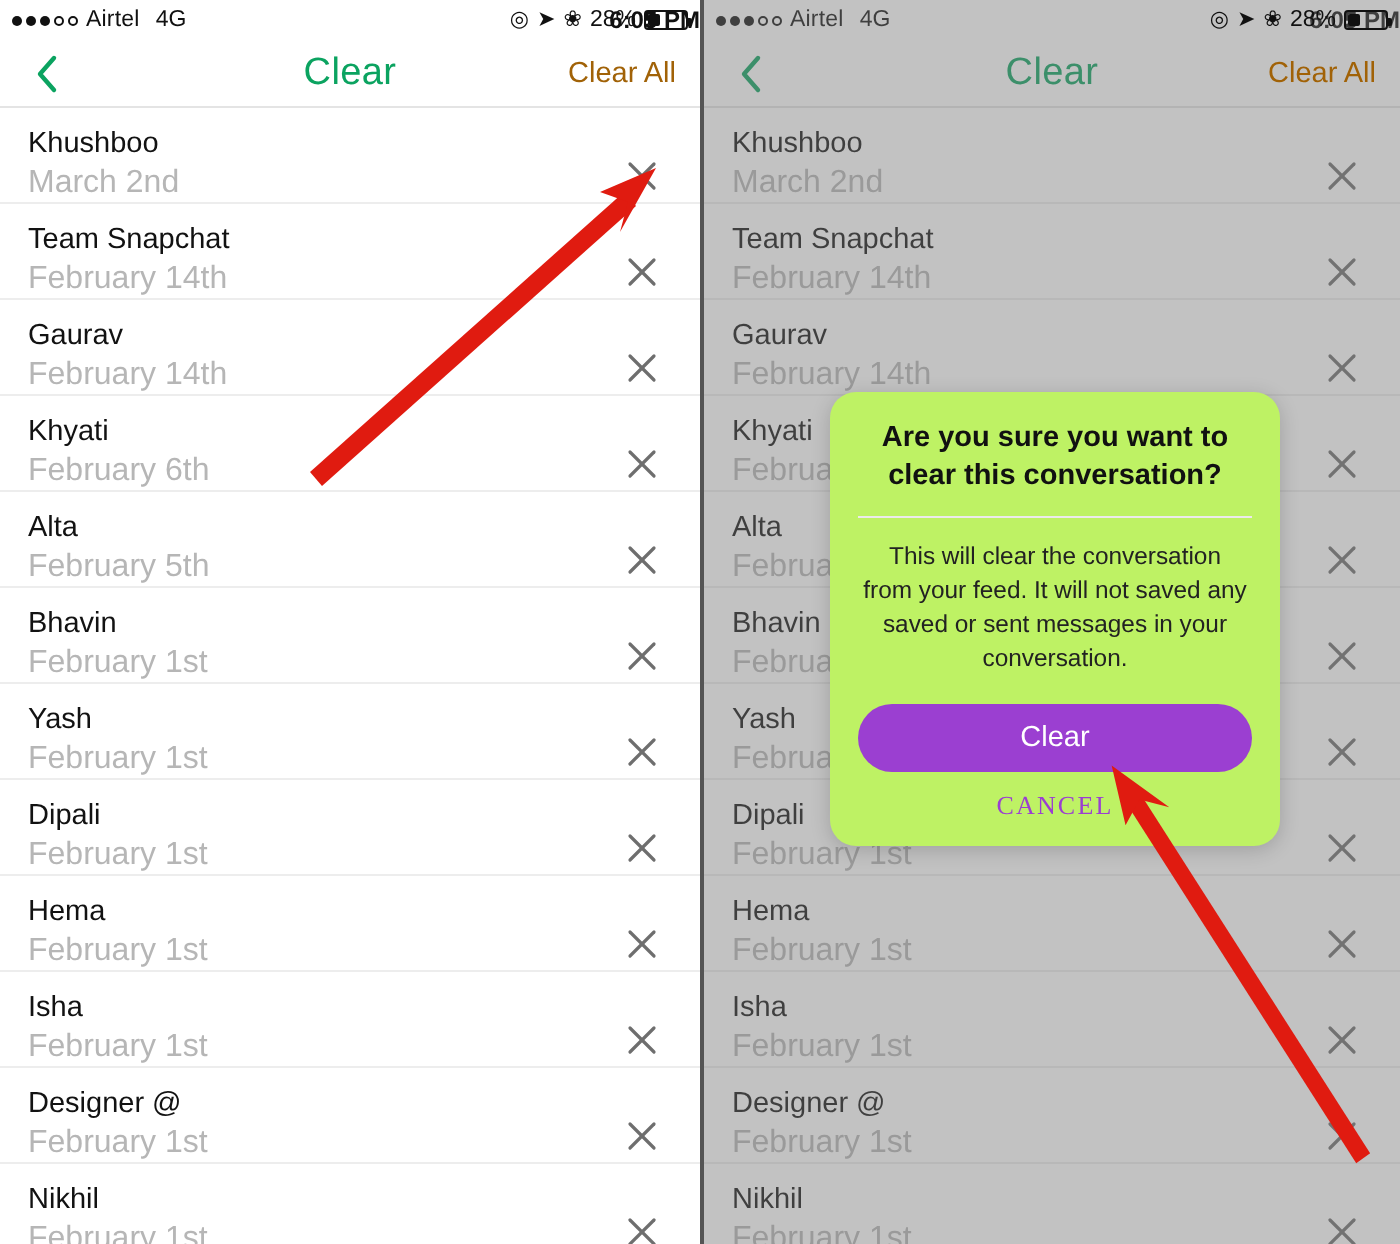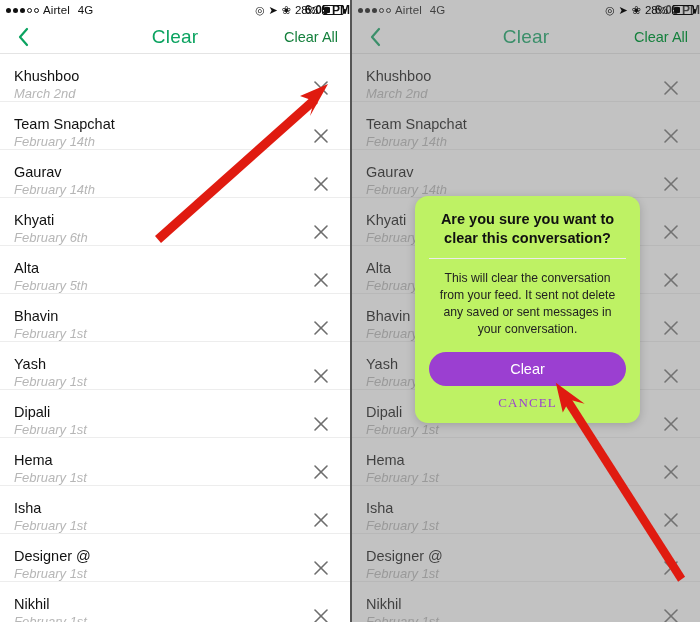--- a/index.html
+++ b/index.html
@@ -61,34 +61,34 @@
   .back-chevron {
     width:22px; height:22px; display:flex; align-items:center;
     justify-content:center; cursor:pointer;
   }
   .nav-title {
     position:absolute; left:0; right:0; text-align:center;
     font-size:19px; color:#0ba360; pointer-events:none;
     letter-spacing:.2px;
   }
   .clear-all {
-    margin-left:auto; font-size:14.5px; color:#15803d;
+    margin-left:auto; font-size:14.5px; color:#a16207;
     cursor:pointer; position:relative; z-index:2;
   }
 
   
   .list { background:#fff; }
   .row {
     height:48px; display:flex; align-items:flex-end;
     padding:0 16px 0 14px;
     border-bottom:1px solid #ededed;
   }
   .row-text { display:flex; flex-direction:column; justify-content:center; gap:2px; }
   .row-name { font-size:14.5px; color:#121212; line-height:1.1; }
-  .row-date { font-size:13px; color:#b6b6b6; line-height:1.1;font-style:italic; }
+  .row-date { font-size:16px; color:#b6b6b6; line-height:1.1; }
   .row-x {
     margin-left:auto; width:26px; height:26px;
     display:flex; align-items:center; justify-content:center;
     cursor:pointer;
   }
 
   
   .dim {
     position:absolute; inset:0; background:rgba(120,120,120,.45);
     pointer-events:none;
@@ -501,21 +501,21 @@
               <line x1="14" y1="2" x2="2" y2="14" stroke="#6e6e6e" stroke-width="1.6" stroke-linecap="round"></line>
             </svg>
           </div>
         </div>
       </div>
 
     <div class="dim"></div>
 
     <div class="dialog">
       <div class="dlg-title">Are you sure you want to clear this conversation?</div>
-      <div class="dlg-body">This will clear the conversation from your feed. It sent not delete any saved or sent messages in your conversation.</div>
+      <div class="dlg-body">This will clear the conversation from your feed. It will not saved any saved or sent messages in your conversation.</div>
       <button class="dlg-clear-btn">Clear</button>
       <button class="dlg-cancel">CANCEL</button>
     </div>
 
     <svg class="arrow-svg" viewBox="0 0 350 622">
       <g fill="#e01b10">
         <path d="M335,580 L220,400 L213,405 L328,585 Z"></path>
         <path d="M205,385 L212,415 L219,402 L234,406 Z"></path>
       </g>
     </svg>

